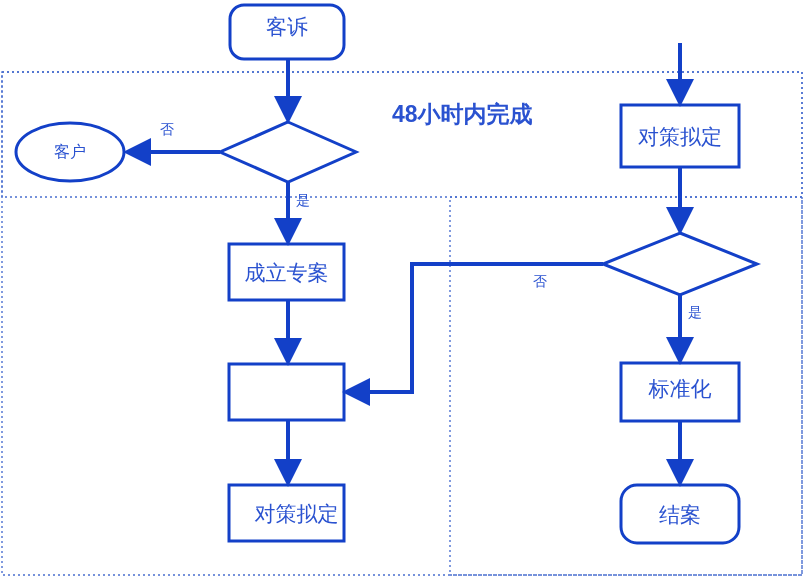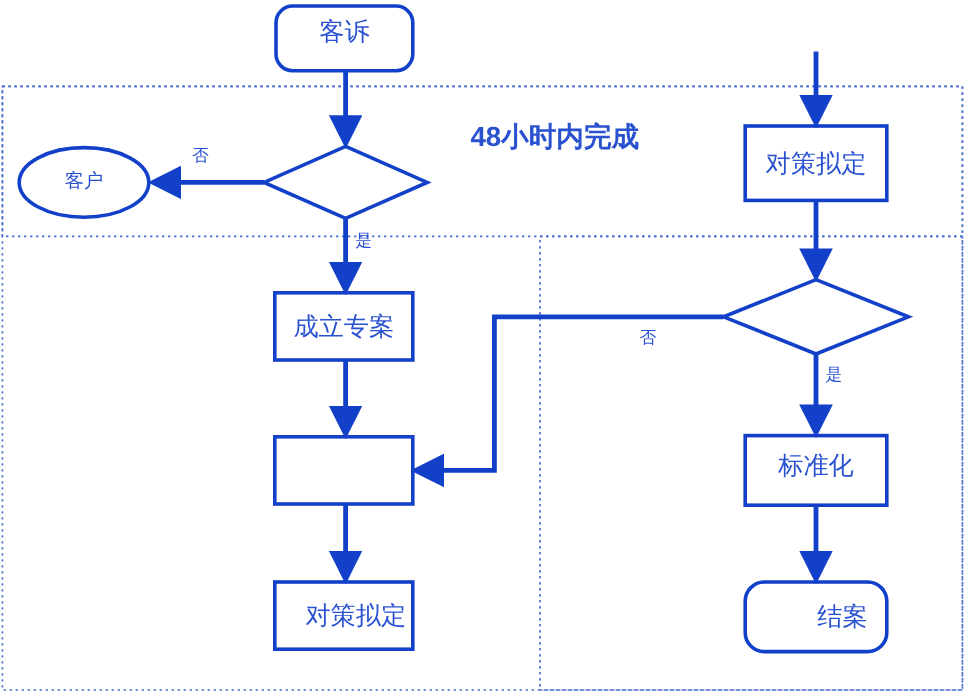--- a/index.html
+++ b/index.html
@@ -118,21 +118,21 @@
   <div class="node-label" style="left:218px; top:244px; width:137px; height:56px;">成立专案</div>
 
 
   <div class="node-label" style="left:229px; top:485px; width:115px; height:56px;margin-left:10px;">对策拟定</div>
 
   <div class="node-label" style="left:621px; top:105px; width:118px; height:62px;">对策拟定</div>
 
 
   <div class="node-label" style="left:621px; top:363px; width:118px; height:50px;">标准化</div>
 
-  <div class="node-label" style="left:621px; top:485px; width:118px; height:58px;padding-left:22px;">结案</div>
+  <div class="node-label" style="left:621px; top:485px; width:118px; height:58px;">结案</div>
 
   <div class="edge-label" style="left:160px; top:122px;">否</div>
 
   <div class="edge-label" style="left:296px; top:193px;">是</div>
 
   <div class="edge-label" style="left:533px; top:274px;">否</div>
 
   <div class="edge-label" style="left:688px; top:305px;">是</div>
 
 </div>

